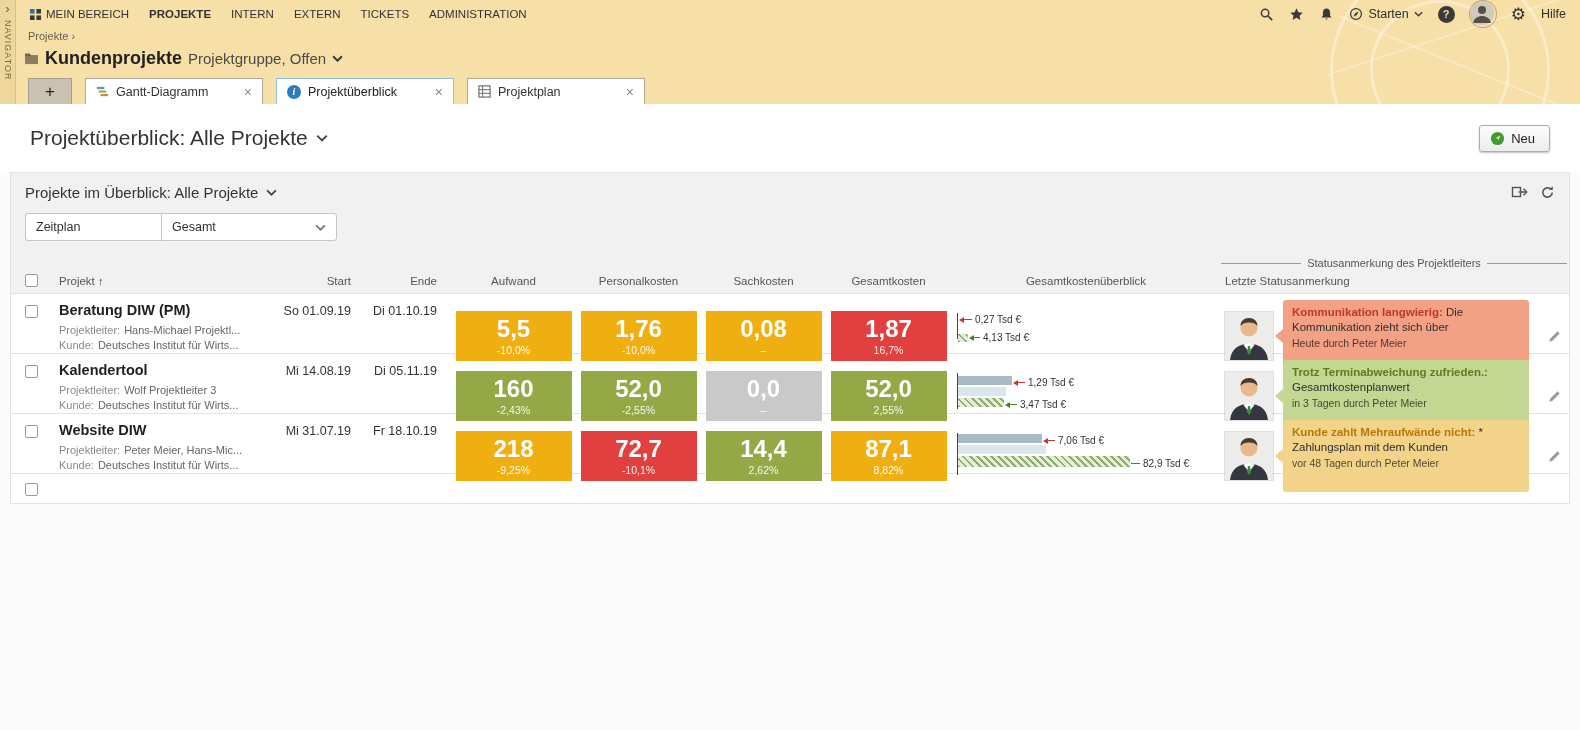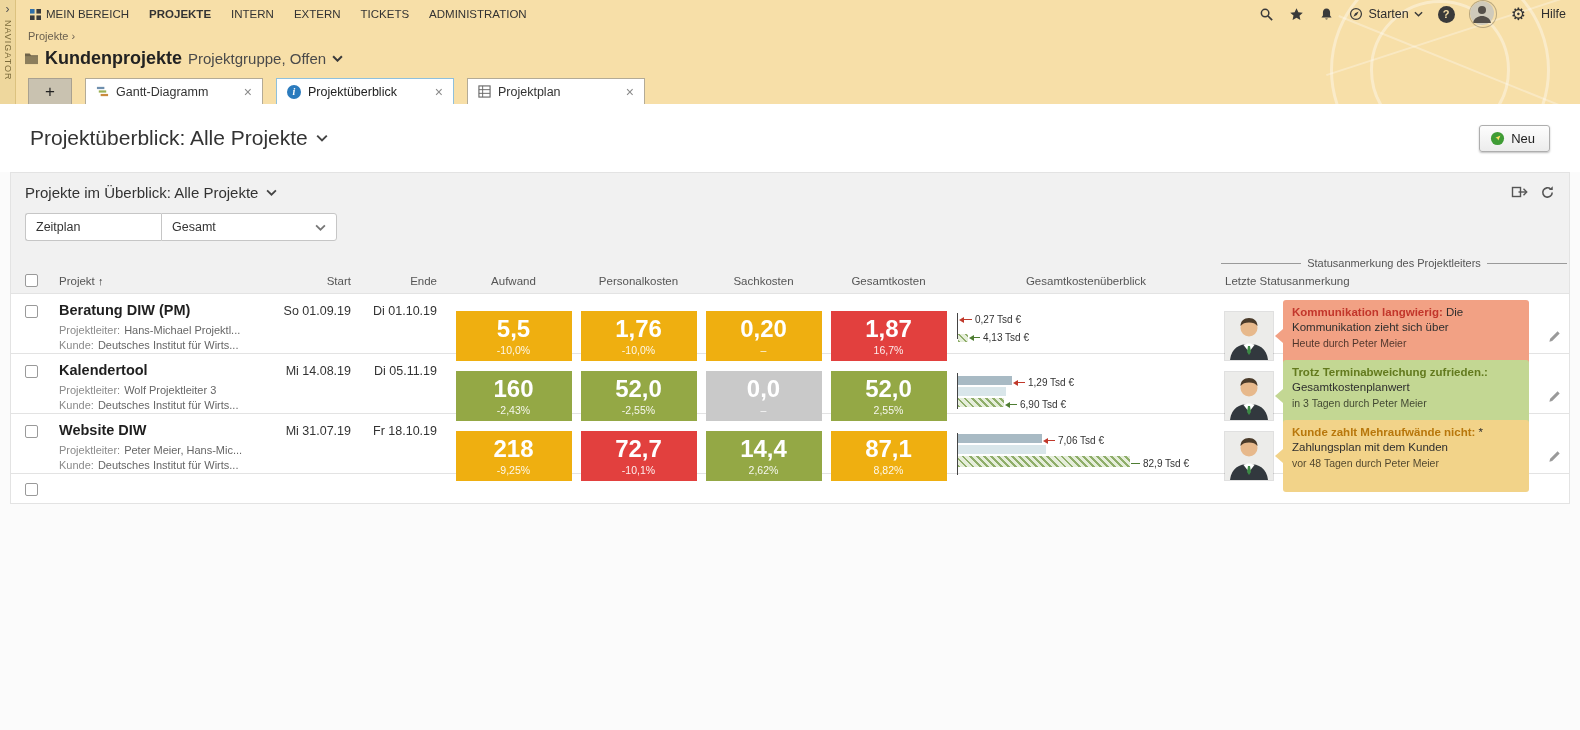--- a/index.html
+++ b/index.html
@@ -333,21 +333,21 @@
           </div>
         </div>
       <div class="cell c-kpi">
           <div class="kpi" style="background-color: rgb(239, 175, 16);">
             <div class="kv">1,76</div>
             <div class="kd">-10,0%</div>
           </div>
         </div>
       <div class="cell c-kpi">
           <div class="kpi" style="background-color: rgb(239, 175, 16);">
-            <div class="kv">0,20</div>
+            <div class="kv">0,08</div>
             <div class="kd">–</div>
           </div>
         </div>
       <div class="cell c-kpi">
           <div class="kpi" style="background-color: rgb(226, 64, 62);">
             <div class="kv">1,87</div>
             <div class="kd">16,7%</div>
           </div>
         </div>
       <div class="cell c-ov">
@@ -432,21 +432,21 @@
           <div class="ov-ann" style="top:7px; left:58px; color:#c0392b;">
               <i class="ah"></i>
               <i class="ln" style="width:7px;"></i>
               <span class="olbl">1,29 Tsd €</span>
             </div>
           <span class="ov-bar pale" style="top:17px; left:3px; width:48px; height:9px;"></span>
           <span class="ov-bar hatch" style="top:28px; left:3px; width:46px; height:9px;"></span>
           <div class="ov-ann" style="top:29px; left:50px; color:#4e7d32;">
               <i class="ah"></i>
               <i class="ln" style="width:7px;"></i>
-              <span class="olbl">6,90 Tsd €</span>
+              <span class="olbl">3,47 Tsd €</span>
             </div>
         </div>
       </div>
       <div class="cell c-status">
         <span class="avatar">
           <svg viewBox="0 0 48 48" width="48" height="48">
               <rect width="48" height="48" fill="#ececea"></rect>
               <circle cx="24" cy="16" r="8.5" fill="#e7b98c"></circle>
               <path d="M15.5 14c0-5 3.5-8 8.5-8s8.5 3 8.5 8c-2-2.5-4.5-3.5-8.5-3.5S17.5 11.5 15.5 14z" fill="#4a3b2a"></path>
               <path d="M5 48c1.5-12 9-16 19-16s17.5 4 19 16z" fill="#32383e"></path>

